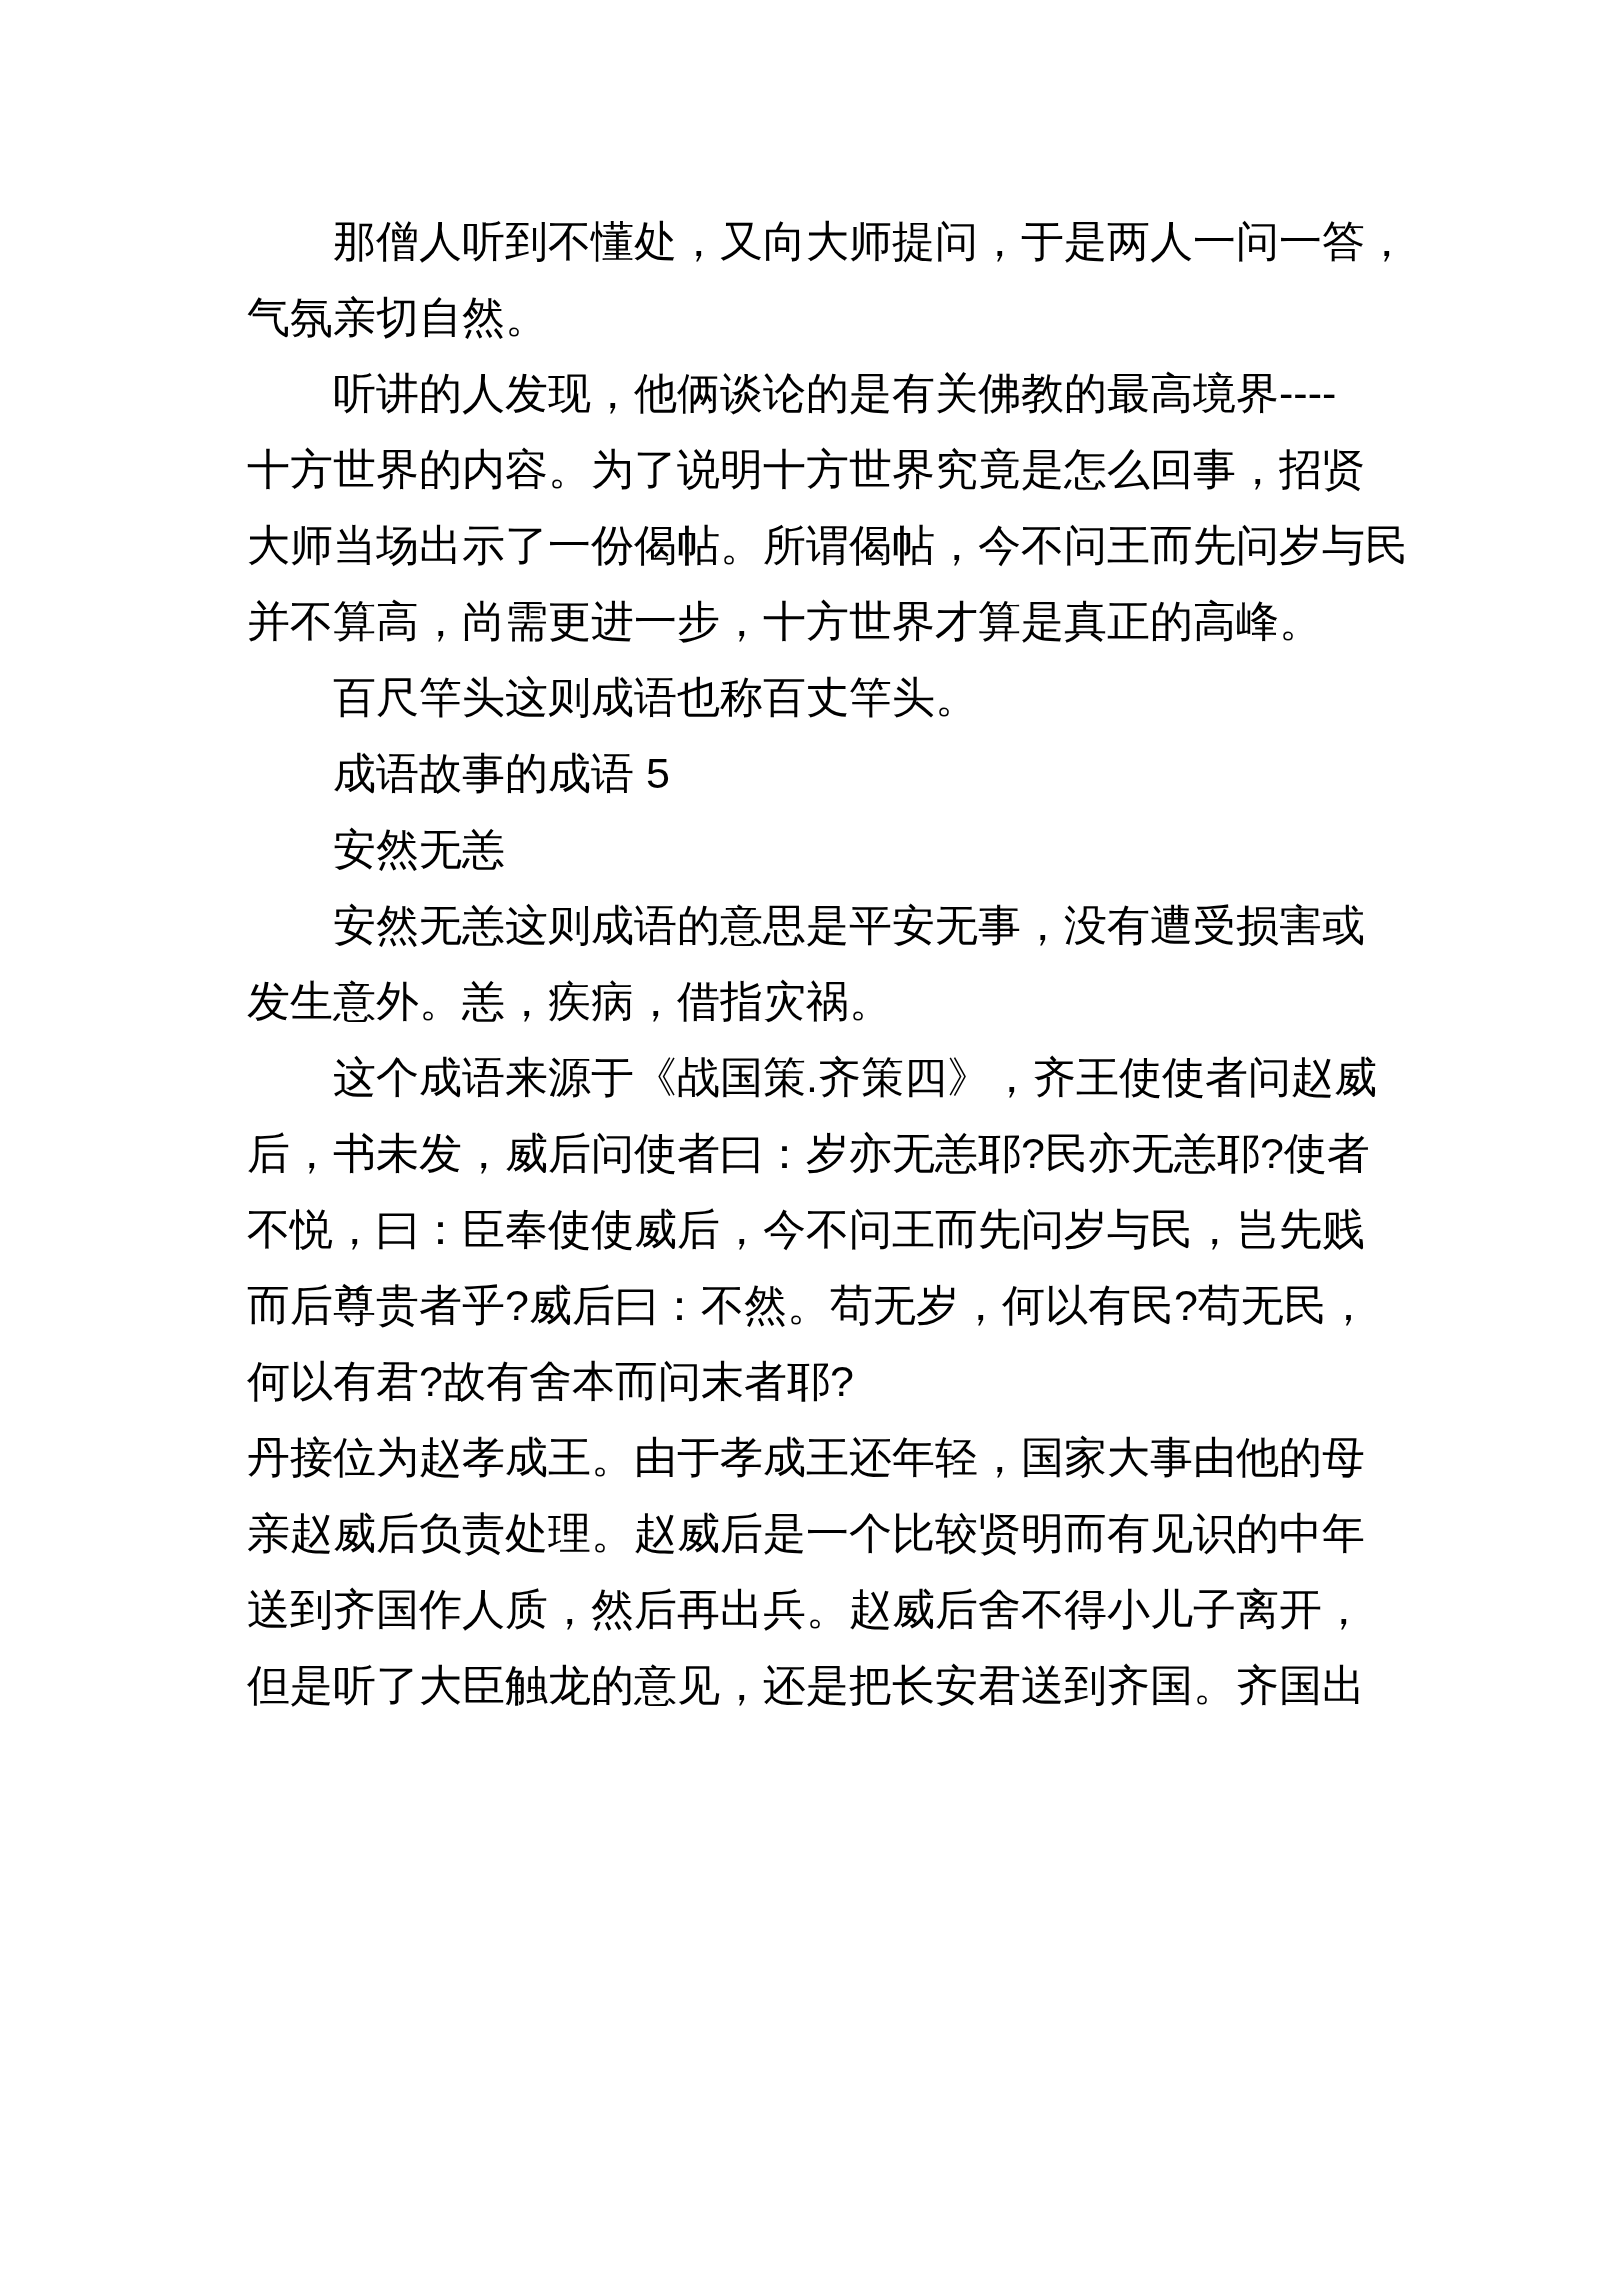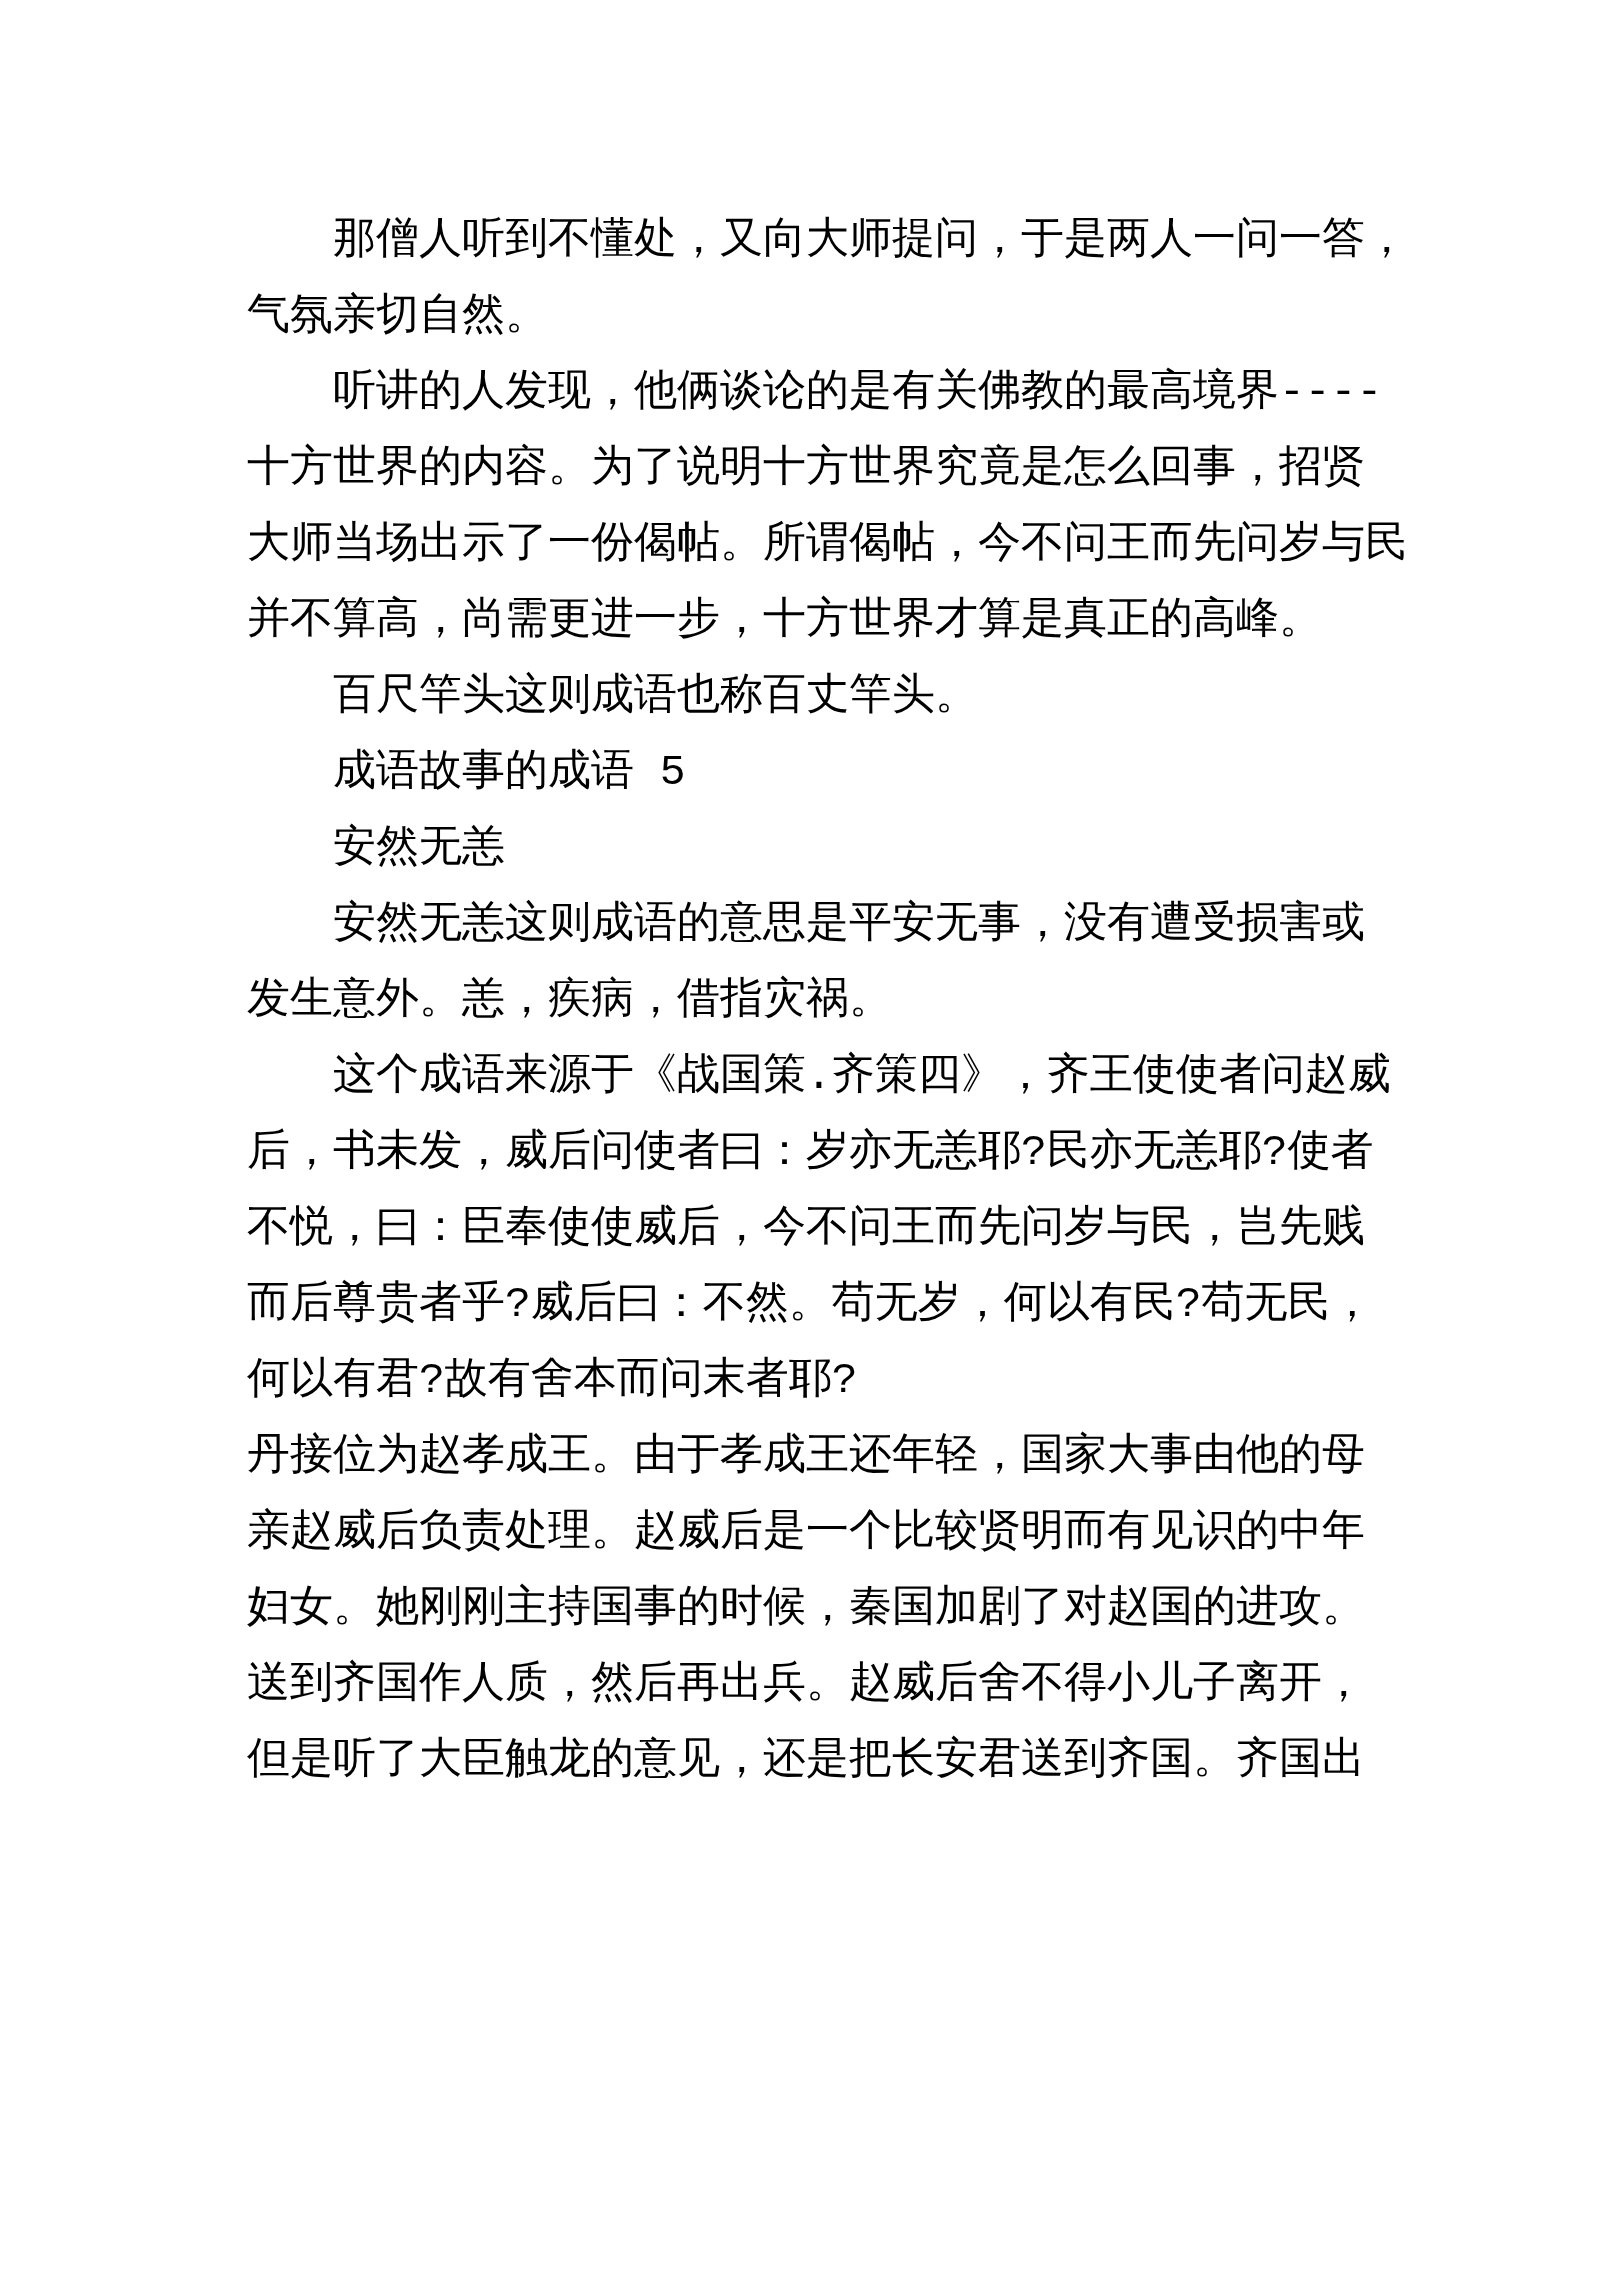--- a/index.html
+++ b/index.html
@@ -18,21 +18,21 @@
     position: absolute;
     left: 247px;
     top: 203px;
     width: 1155px;
   }
   .line {
     height: 76px;
     line-height: 76px;
     font-size: 43px;
     color: #000000;
-    font-family: Liberation Mono, monospace;
+    font-family: Liberation Sans, sans-serif;
     font-weight: normal;
     white-space: nowrap;
     letter-spacing: 0;
   }
   .line.indent {
     padding-left: 86px; 
   }
 </style>
 </head>
 <body>
@@ -50,18 +50,17 @@
     <div class="line indent">安然无恙</div>
     <div class="line indent">安然无恙这则成语的意思是平安无事，没有遭受损害或</div>
     <div class="line">发生意外。恙，疾病，借指灾祸。</div>
     <div class="line indent">这个成语来源于《战国策.齐策四》，齐王使使者问赵威</div>
     <div class="line">后，书未发，威后问使者曰：岁亦无恙耶?民亦无恙耶?使者</div>
     <div class="line">不悦，曰：臣奉使使威后，今不问王而先问岁与民，岂先贱</div>
     <div class="line">而后尊贵者乎?威后曰：不然。苟无岁，何以有民?苟无民，</div>
     <div class="line">何以有君?故有舍本而问末者耶?</div>
     <div class="line">丹接位为赵孝成王。由于孝成王还年轻，国家大事由他的母</div>
     <div class="line">亲赵威后负责处理。赵威后是一个比较贤明而有见识的中年</div>
-    <div class="line">妇女。她刚刚主持国事的时候，秦国加剧了对赵国的进攻。</div>
     <div class="line">送到齐国作人质，然后再出兵。赵威后舍不得小儿子离开，</div>
     <div class="line">但是听了大臣触龙的意见，还是把长安君送到齐国。齐国出</div>
   </div>
 </div>
 
 
 </body></html>

